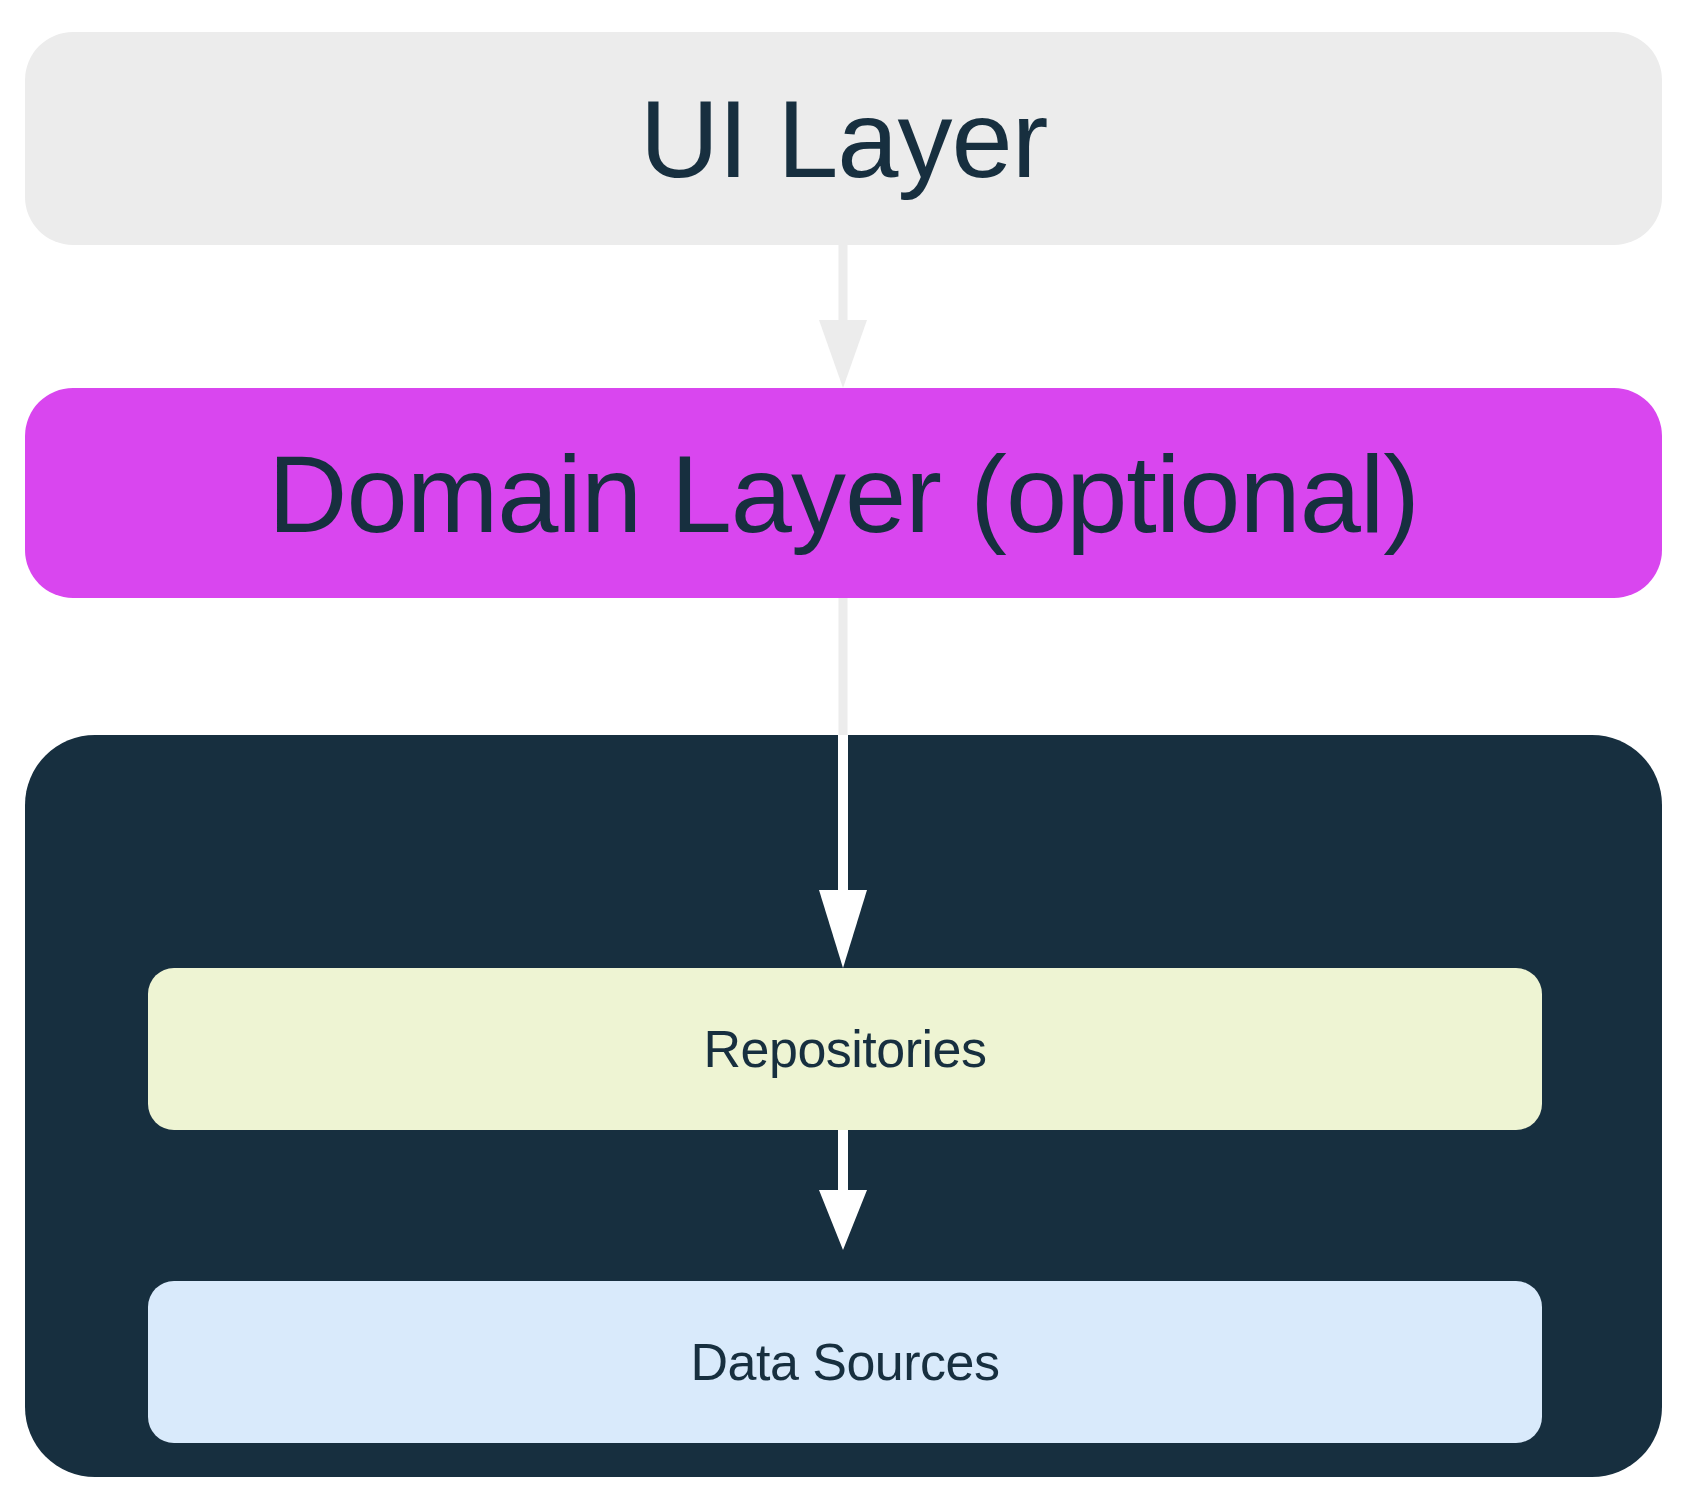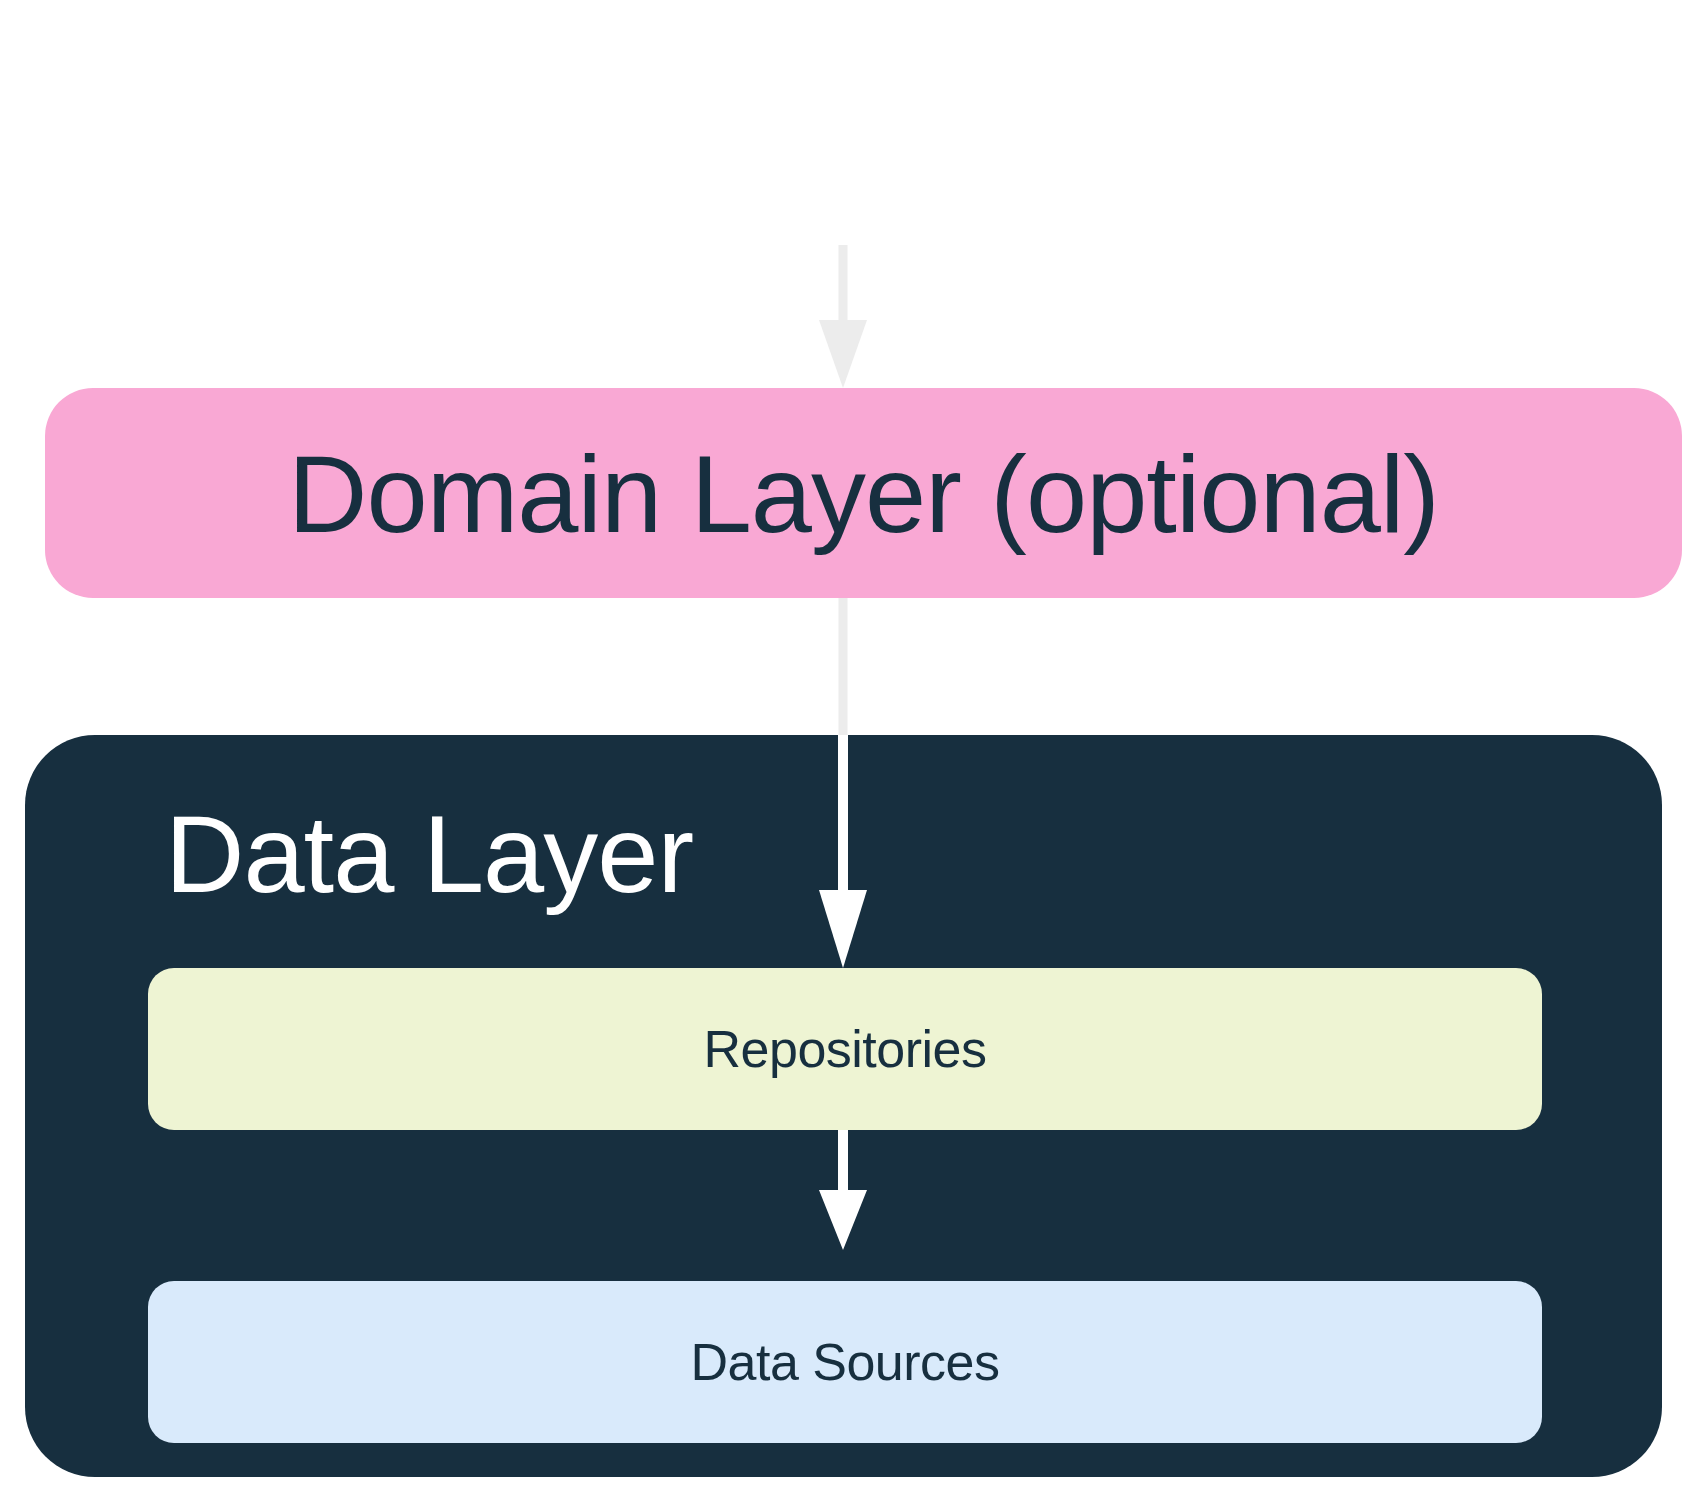--- a/index.html
+++ b/index.html
@@ -88,32 +88,34 @@
   }
   .arrow-1 { left: 808px; top: 245px; }
   .arrow-2 { left: 808px; top: 598px; }
   .arrow-3 { left: 808px; top: 1130px; }
 </style>
 </head>
 <body>
 
 <div class="canvas">
 
+  <div class="layer-box box-ui" style="background: rgb(236, 236, 236);">
+    <span class="layer-label">UI Layer</span>
+  </div>
 
   <svg class="arrow arrow-1" width="70" height="143" viewBox="0 0 70 143">
     <rect x="30.5" y="0" width="9" height="78" fill="#ECECEC"></rect>
     <polygon points="11,75 59,75 35,143" fill="#ECECEC"></polygon>
   </svg>
 
-  <div class="layer-box box-domain" style="background: #f9a8d4; margin-left: 20px;">
+  <div class="layer-box box-domain" style="background: #d946ef;">
     <span class="layer-label">Domain Layer (optional)</span>
   </div>
 
   <div class="layer-box box-data" style="background: rgb(23, 47, 63);">
-    <span class="data-layer-label">Data Layer</span>
 
     <div class="inner-box box-repo" style="background: rgb(238, 244, 211);">
       <span class="inner-label">Repositories</span>
     </div>
 
     <div class="inner-box box-sources" style="background: rgb(217, 234, 251);">
       <span class="inner-label">Data Sources</span>
     </div>
   </div>
 

